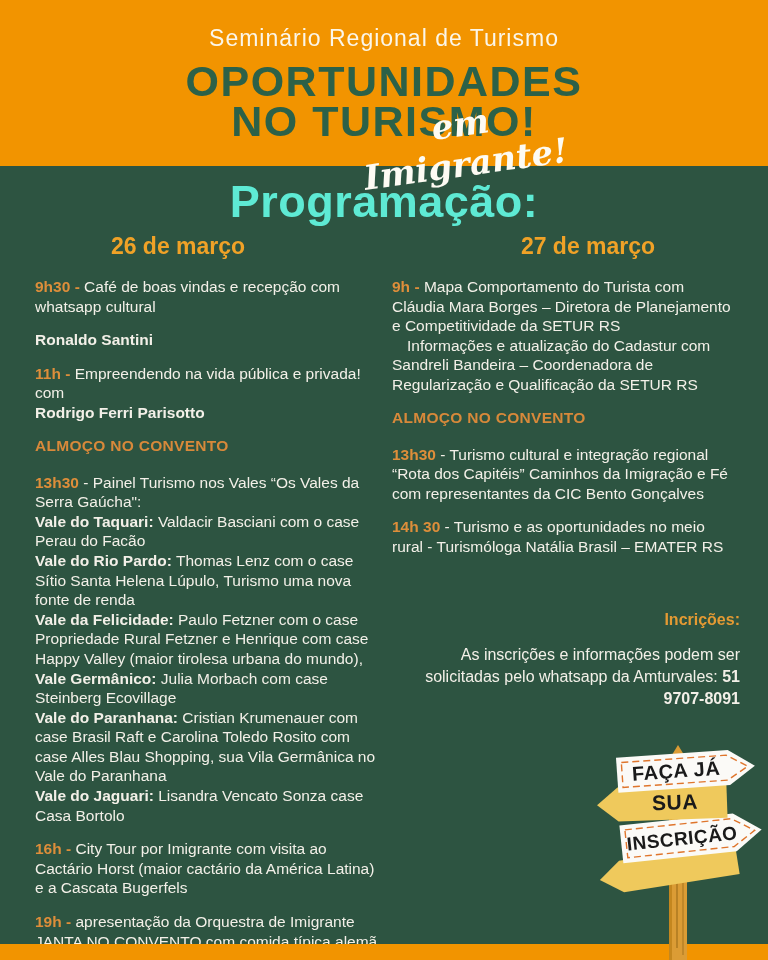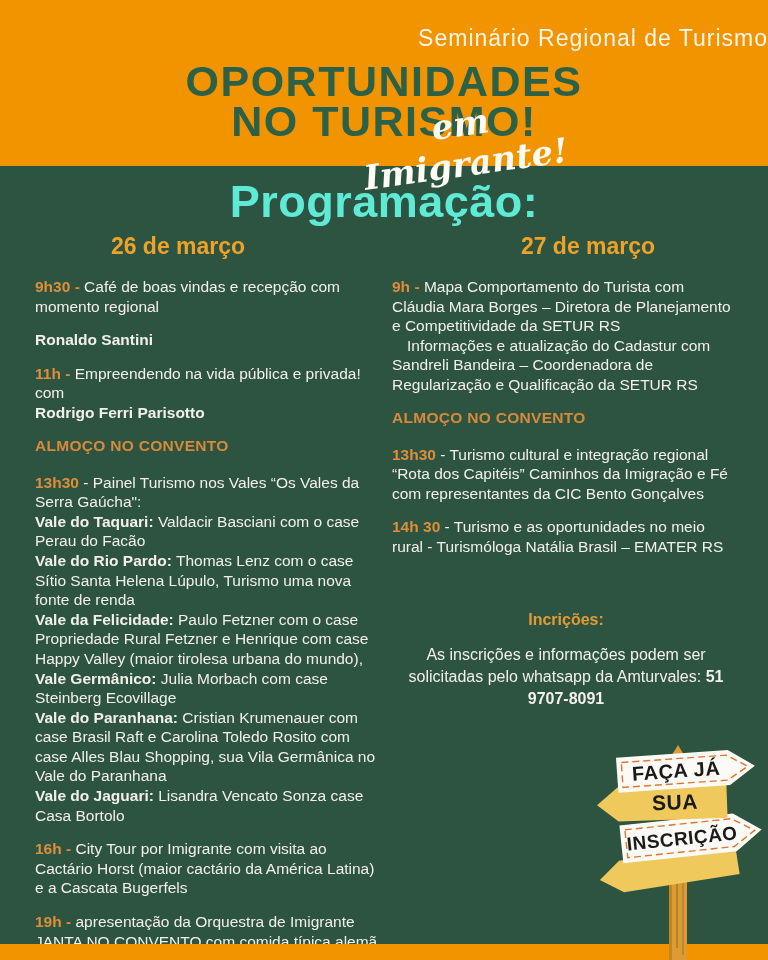--- a/index.html
+++ b/index.html
@@ -14,21 +14,21 @@
 
   
   .header {
     position: relative; height: 166px;
     background: #F29400; text-align: center;
     z-index: 2;
   }
   .subtitle {
     padding-top: 25px;
     font-size: 23px; letter-spacing: 1px;
-    color: #FBF6E9; font-weight: 400; text-align: right;
+    color: #FBF6E9; font-weight: 400;
   }
   .title {
     margin-top: 10px;
     color: #2C6148; font-weight: 800;
     font-size: 43px; line-height: 0.92;
     letter-spacing: 1.5px;
   }
   .title-line { display: block; }
   .script-text {
     position: absolute; top: 104px; left: 338px; width: 250px;
@@ -70,21 +70,21 @@
   .para.indent { text-indent: 15px; }
   .seg-time { color: #DE8E3A; font-weight: 700; }
   .seg-bold { font-weight: 700; }
   .subheading {
     color: #D8893A; font-weight: 700;
     font-size: 15.5px; letter-spacing: 0.3px;
     margin: 5px 0 18px 0;
   }
 
   
-  .inscriptions { margin-top: 54px; text-align: center; }
+  .inscriptions { margin-top: 54px; text-align: right; }
   .insc-heading {
     color: #E49A33; font-weight: 700;
     font-size: 16px; margin: 0 0 15px 0;
   }
   .insc-text {
     font-size: 16px; line-height: 22px;
     color: #F3F0E8; margin: 0;
   }
 
   
@@ -123,21 +123,21 @@
 
     <div class="dates-row">
       <div class="date-header left">26 de março</div>
       <div class="date-header right">27 de março</div>
     </div>
 
     <div class="columns">
       <div class="col">
         <div>
             <div class="block">
-              <p class="para"><span class="seg-time">9h30 - </span><span class="seg-body"> Café de boas vindas e recepção com momento regional</span></p>
+              <p class="para"><span class="seg-time">9h30 - </span><span class="seg-body"> Café de boas vindas e recepção com whatsapp cultural</span></p>
             </div>
             <div class="block">
               <p class="para"><span class="seg-bold">Ronaldo Santini</span></p>
             </div>
             <div class="block">
               <p class="para"><span class="seg-time">11h - </span><span class="seg-body"> Empreendendo na vida pública e privada! com</span></p>
               <p class="para"><span class="seg-bold">Rodrigo Ferri Parisotto</span></p>
             </div>
             <div class="subheading">ALMOÇO NO CONVENTO</div>
             <div class="block">

